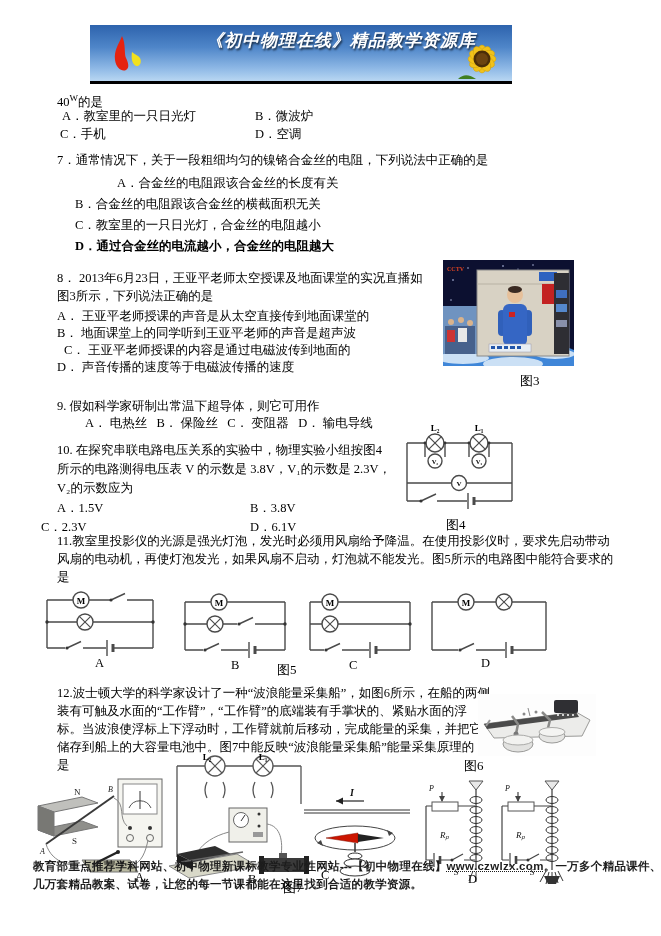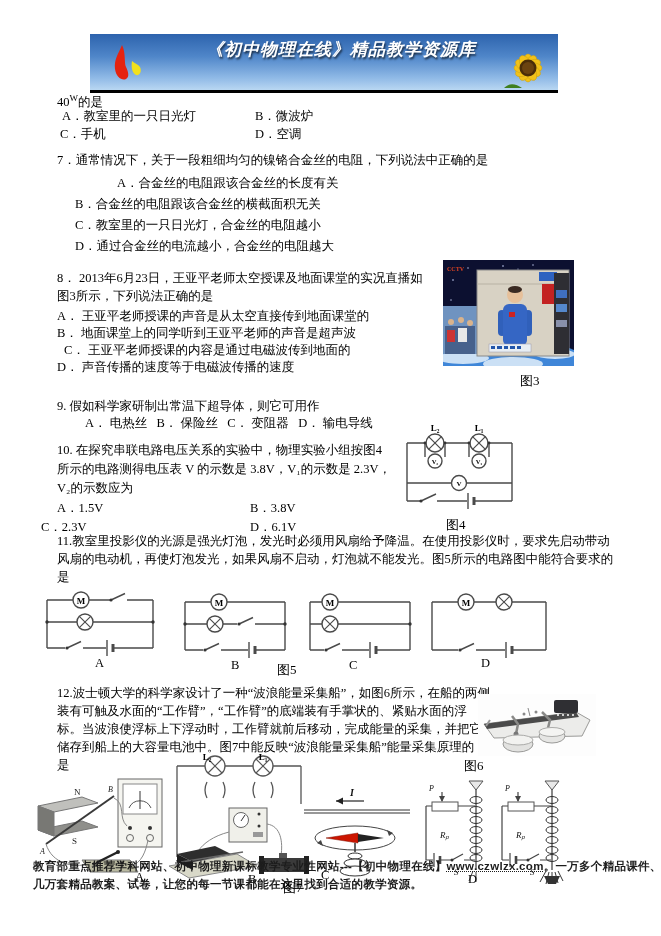--- a/index.html
+++ b/index.html
@@ -9,21 +9,21 @@
     font-family:"Liberation Serif", serif; color:#000;
   }
   .ln { position:absolute; white-space:nowrap; font-size:12.5px; line-height:1.25; }
   .pre { white-space:pre; }
   .cap { position:absolute; white-space:nowrap; font-size:13px; }
   .lbl { position:absolute; white-space:nowrap; font-size:12.5px; }
   sup { font-size:9px; vertical-align:super; }
 
   
   .banner {
-    position:absolute; left:90px; top:34px; width:468px; height:59px;
+    position:absolute; left:90px; top:25px; width:422px; height:59px;
     background:linear-gradient(180deg,#2d63ad 0%,#4f86c9 40%,#8fb9e6 78%,#b9d7f2 100%);
     border-bottom:3px solid #000; overflow:hidden;
   }
   .banner-title {
     position:absolute; left:116px; top:4px; font-size:17px; font-weight:bold; font-style:italic;
     color:#fff; letter-spacing:1px; text-shadow:1px 2px 2px rgba(0,0,0,.65);
   }
   .banner-url {
     position:absolute; left:178px; top:31px; font-size:13.5px; font-weight:bold;
     color:#ff1e00; letter-spacing:2px; text-shadow:0 0 2px #fff, 1px 1px 1px rgba(0,0,0,.4);
@@ -77,21 +77,21 @@
 </div>
 <div class="ln" style="left:62px;  top:109px;">A．教室里的一只日光灯</div>
 <div class="ln" style="left:255px; top:109px;">B．微波炉</div>
 <div class="ln" style="left:60px;  top:127px;">C．手机</div>
 <div class="ln" style="left:255px; top:127px;">D．空调</div>
 
 <div class="ln" style="left:57px; top:153px;">7．通常情况下，关于一段粗细均匀的镍铬合金丝的电阻，下列说法中正确的是</div>
 <div class="ln" style="left:75px; top:176px;margin-left:42px;">A．合金丝的电阻跟该合金丝的长度有关</div>
 <div class="ln" style="left:75px; top:197px;">B．合金丝的电阻跟该合金丝的横截面积无关</div>
 <div class="ln" style="left:75px; top:218px;">C．教室里的一只日光灯，合金丝的电阻越小</div>
-<div class="ln" style="left:75px; top:239px;">D．通过合金丝的电流越小，合金丝的电阻越大</div>
+<div class="ln" style="left:75px; top:239px;font-weight:bold;">D．通过合金丝的电流越小，合金丝的电阻越大</div>
 
 <div class="ln" style="left:57px; top:271px;">8． 2013年6月23日，王亚平老师太空授课及地面课堂的实况直播如</div>
 <div class="ln" style="left:57px; top:289px;">图3所示，下列说法正确的是</div>
 <div class="ln" style="left:57px; top:309px;">A． 王亚平老师授课的声音是从太空直接传到地面课堂的</div>
 <div class="ln" style="left:57px; top:326px;">B． 地面课堂上的同学听到王亚平老师的声音是超声波</div>
 <div class="ln" style="left:64px; top:343px;">C． 王亚平老师授课的内容是通过电磁波传到地面的</div>
 <div class="ln" style="left:57px; top:360px;">D． 声音传播的速度等于电磁波传播的速度</div>
 
 <svg class="fig" style="left:443px; top:260px;" width="131" height="106" viewBox="0 0 131 106">
   <rect width="131" height="106" fill="#0c1030"></rect>

